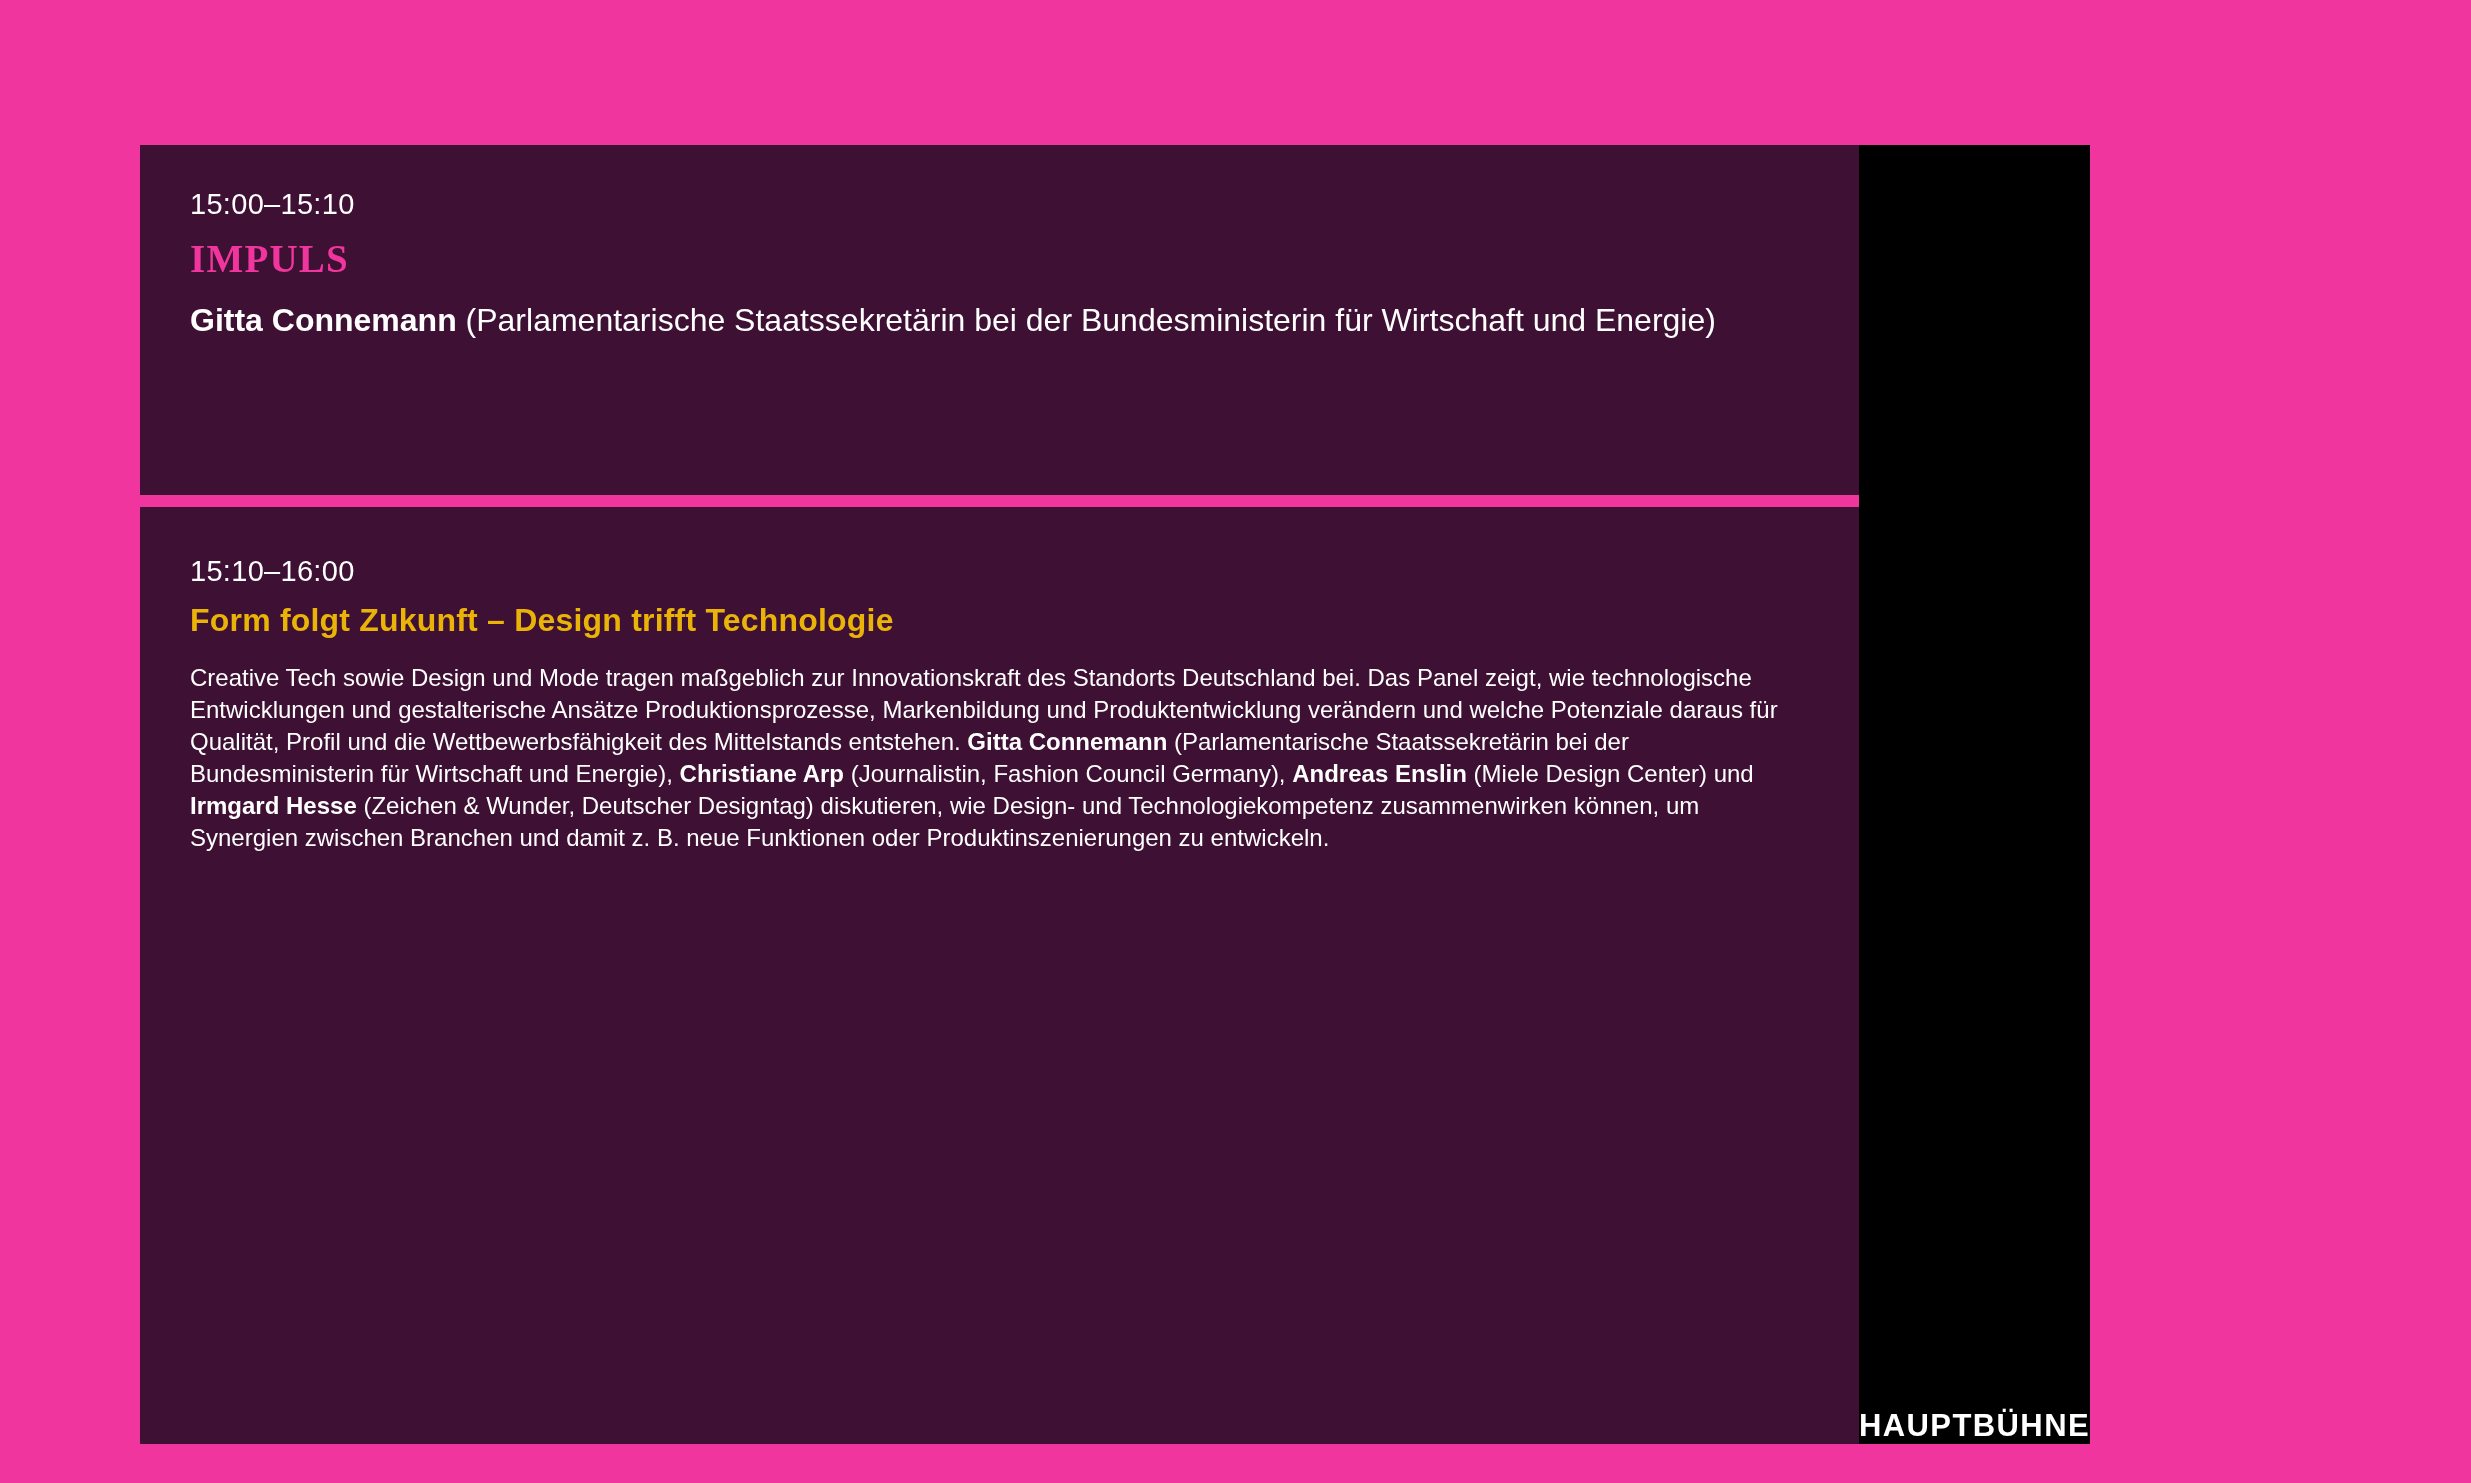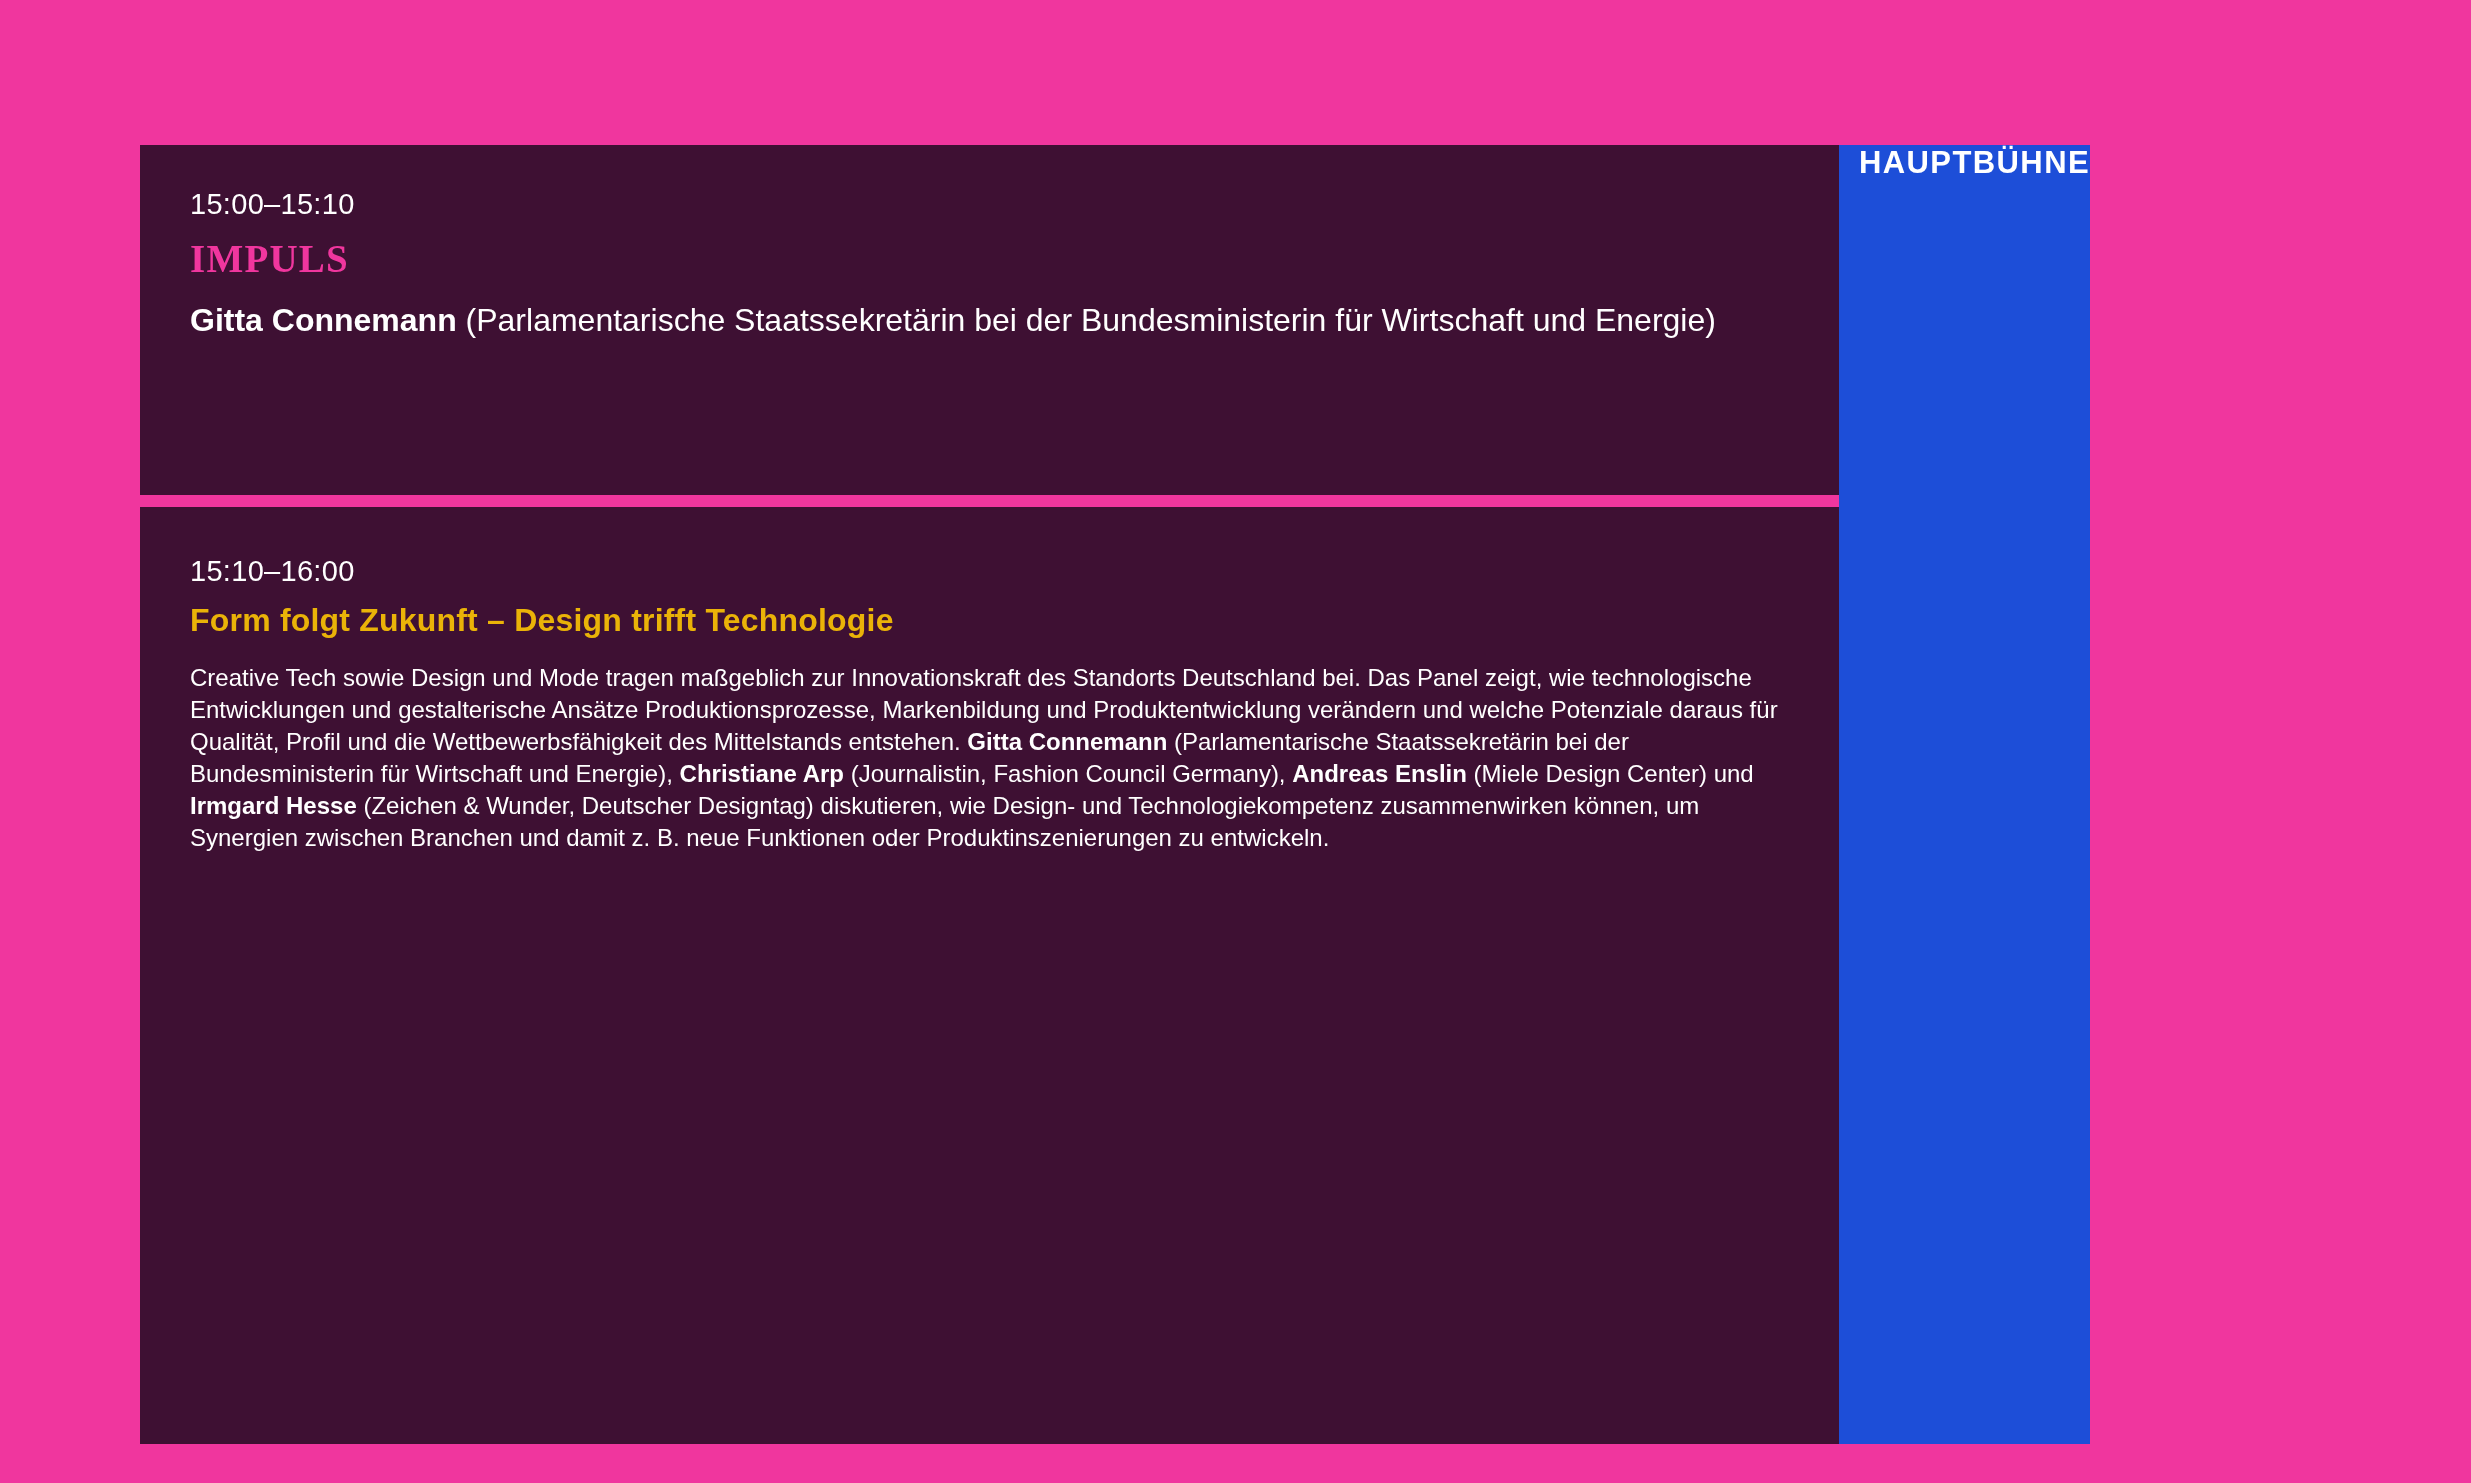--- a/index.html
+++ b/index.html
@@ -112,26 +112,25 @@
   .body-text p:last-child {
     margin-bottom: 0;
   }
 
   .body-text strong {
     font-weight: bold;
   }
 
   .stage-column {
     flex: 1 1 auto;
-    background: #1d4ed8;
+    background: #000000;
     display: flex;
-    align-items: flex-start;
+    align-items: flex-end;
     justify-content: center;
     color: #ffffff;
-    padding-left: 20px;
   }
 
   .stage-label {
     font-size: 31px;
     font-weight: bold;
     letter-spacing: 1.4px;
     text-transform: uppercase;
     text-align: center;
   }
 </style>

